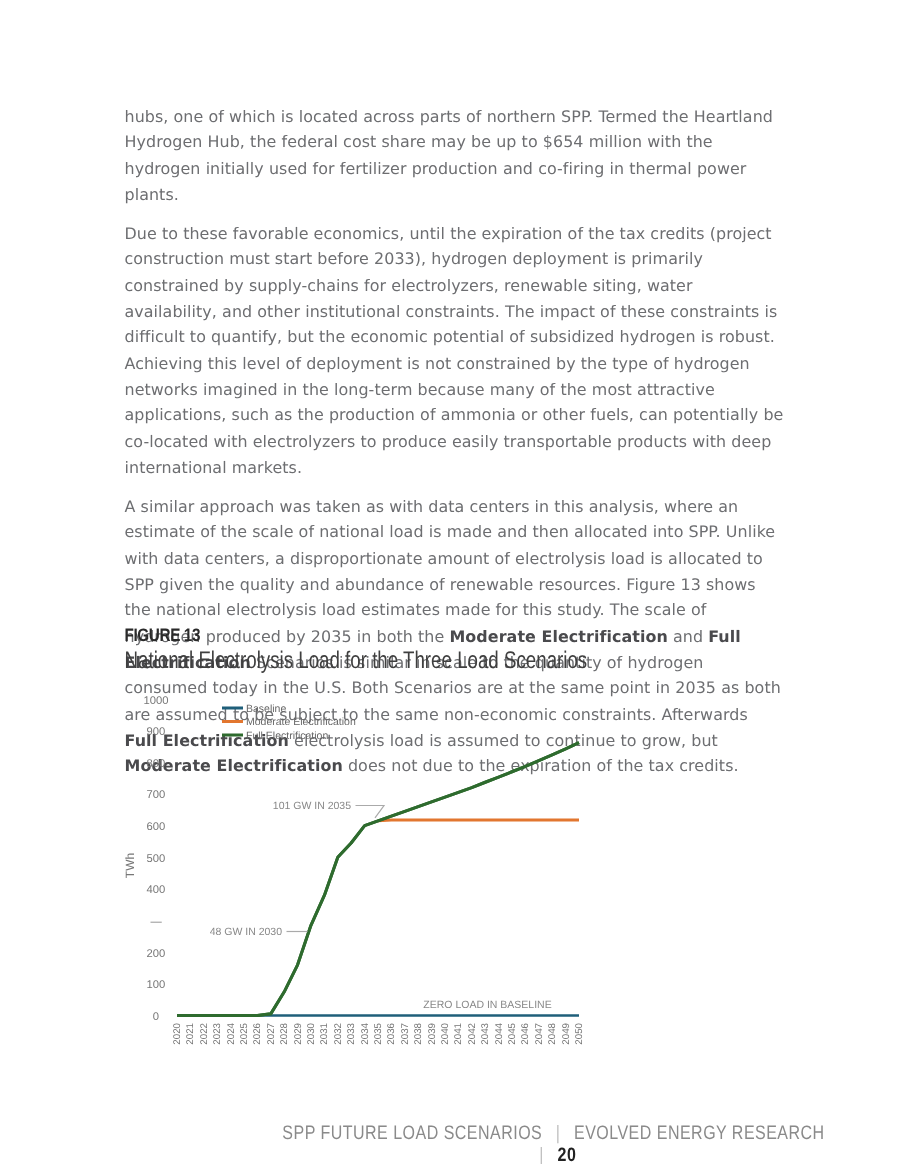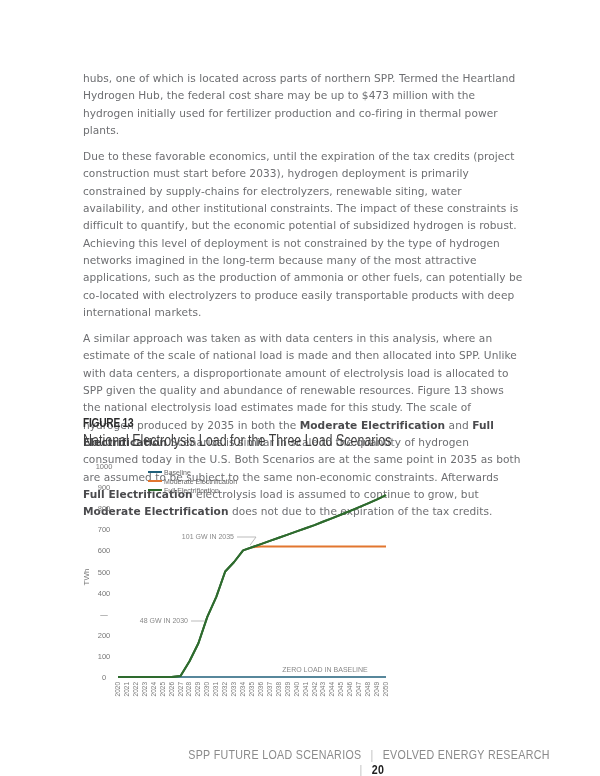--- a/index.html
+++ b/index.html
@@ -13,21 +13,21 @@
   .footer { position: absolute; top: 747px; left: 0; width: 598px; text-align: center; font-family: "Liberation Sans", sans-serif; font-size: 13px; color: #8a8a8a; letter-spacing: 0.4px; }
   .footer .inner { display: inline-block; transform: scaleX(0.82); margin-left: 140px; }
   .footer .sep { color: #c0c0c0; margin: 0 7px; }
   .footer .page { color: #222; font-weight: bold; }
   svg text { font-family: "Liberation Sans", sans-serif; }
 </style>
 </head>
 <body>
 
 <div class="body-text" style="top:70px;">
-  <p><span>hubs, one of which is located across parts of northern SPP. Termed the Heartland Hydrogen Hub, the federal cost share may be up to $473 million with the hydrogen initially used for fertilizer production and co-firing in thermal power plants.</span></p>
+  <p><span>hubs, one of which is located across parts of northern SPP. Termed the Heartland Hydrogen Hub, the federal cost share may be up to $654 million with the hydrogen initially used for fertilizer production and co-firing in thermal power plants.</span></p>
   <p><span>Due to these favorable economics, until the expiration of the tax credits (project construction must start before 2033), hydrogen deployment is primarily constrained by supply-chains for electrolyzers, renewable siting, water availability, and other institutional constraints. The impact of these constraints is difficult to quantify, but the economic potential of subsidized hydrogen is robust. Achieving this level of deployment is not constrained by the type of hydrogen networks imagined in the long-term because many of the most attractive applications, such as the production of ammonia or other fuels, can potentially be co-located with electrolyzers to produce easily transportable products with deep international markets.</span></p>
   <p><span>A similar approach was taken as with data centers in this analysis, where an estimate of the scale of national load is made and then allocated into SPP. Unlike with data centers, a disproportionate amount of electrolysis load is allocated to SPP given the quality and abundance of renewable resources. Figure 13 shows the national electrolysis load estimates made for this study. The scale of hydrogen produced by 2035 in both the </span><b>Moderate Electrification</b><span> and </span><b>Full Electrification</b><span> Scenarios is similar in scale to the quantity of hydrogen consumed today in the U.S. Both Scenarios are at the same point in 2035 as both are assumed to be subject to the same non-economic constraints. Afterwards </span><b>Full Electrification</b><span> electrolysis load is assumed to continue to grow, but </span><b>Moderate Electrification</b><span> does not due to the expiration of the tax credits.</span></p>
 </div>
 
 <div class="fig-label">FIGURE 13</div>
 <div class="fig-title">National Electrolysis Load for the Three Load Scenarios</div>
 
 <svg class="chart" width="330" height="270" viewBox="0 0 330 270">
   <g id="yaxis">
       <text x="24" y="225" font-size="7.5" fill="#777" text-anchor="middle">0</text>

